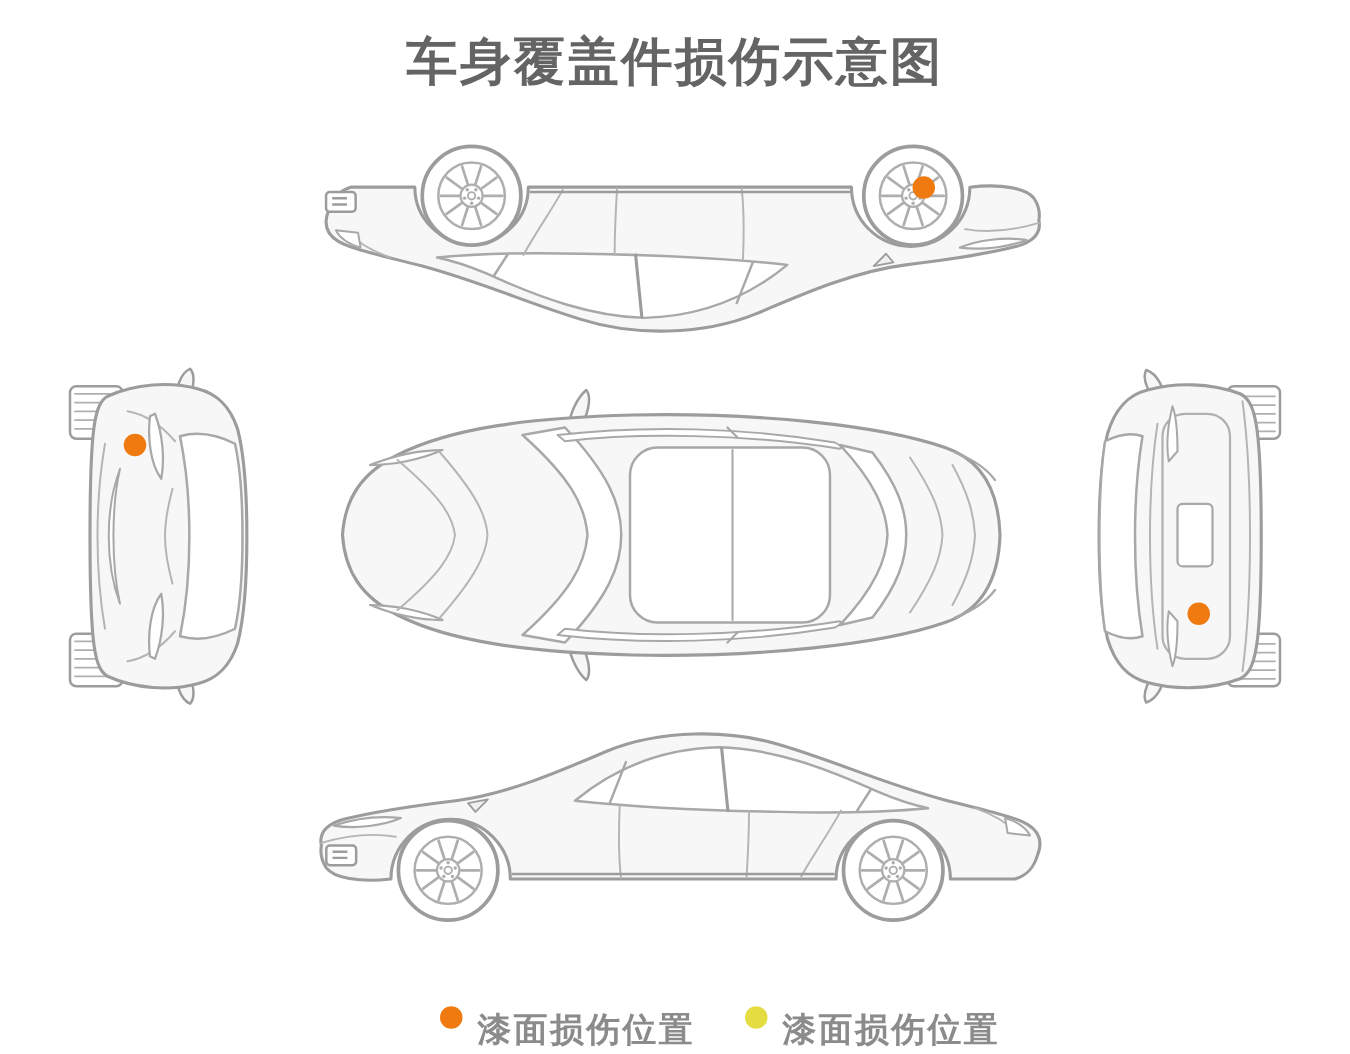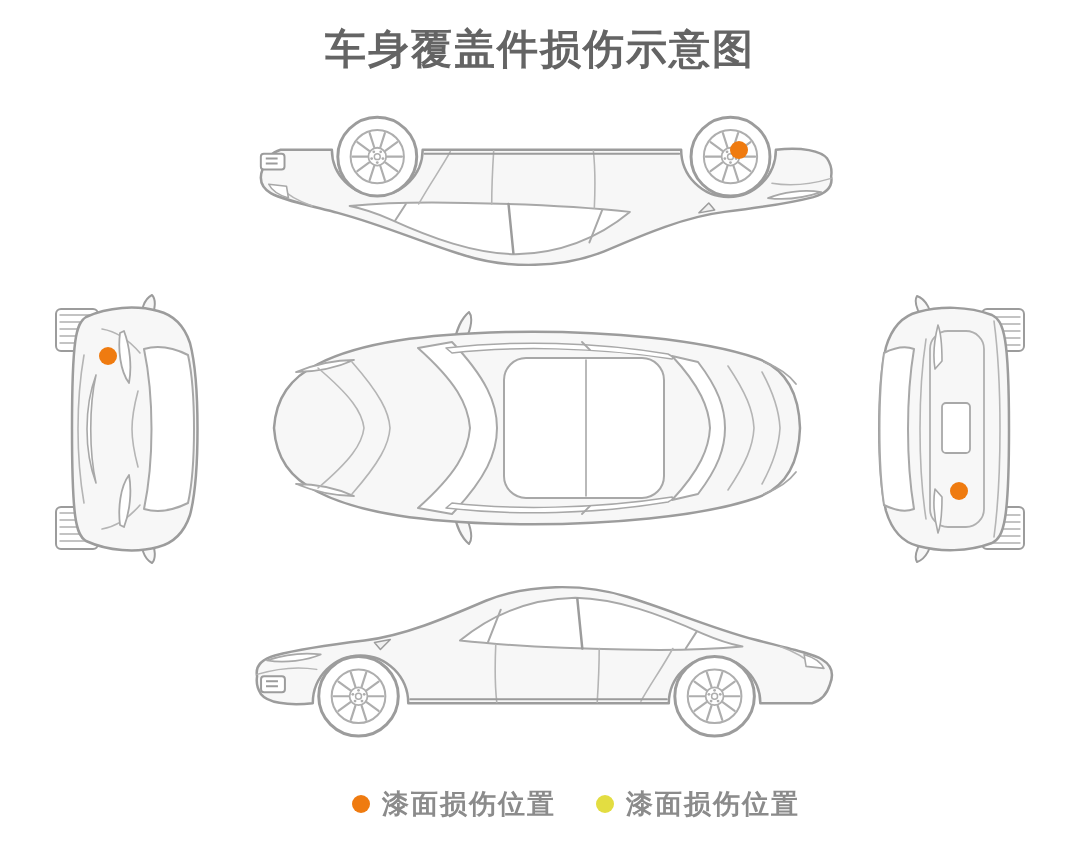--- a/index.html
+++ b/index.html
@@ -17,21 +17,21 @@
     position:absolute;width:18px;height:18px;border-radius:50%;
     box-shadow:0 0 0 0 transparent;
   }
   .legend{
     position:absolute;top:786px;left:0;width:1080px;
     display:flex;justify-content:center;align-items:center;gap:40px;
     transform:translateX(36px);
   }
   .legend-item{display:flex;align-items:center;gap:12px;}
   .legend-dot{width:18px;height:18px;border-radius:50%;display:inline-block;}
-  .legend-label{font-size:27px;font-weight:bold;color:#8b8b8b;letter-spacing:2px;}
+  .legend-label{font-size:27px;font-weight:bold;color:#8b8b8b;letter-spacing:2px;margin-top:20px;}
 </style>
 </head>
 <body>
 
 <div id="stage">
 
   <div class="page-title" style="color: rgb(100, 100, 100);">车身覆盖件损伤示意图</div>
 
   <svg width="0" height="0" style="position:absolute" aria-hidden="true">
     <defs>

